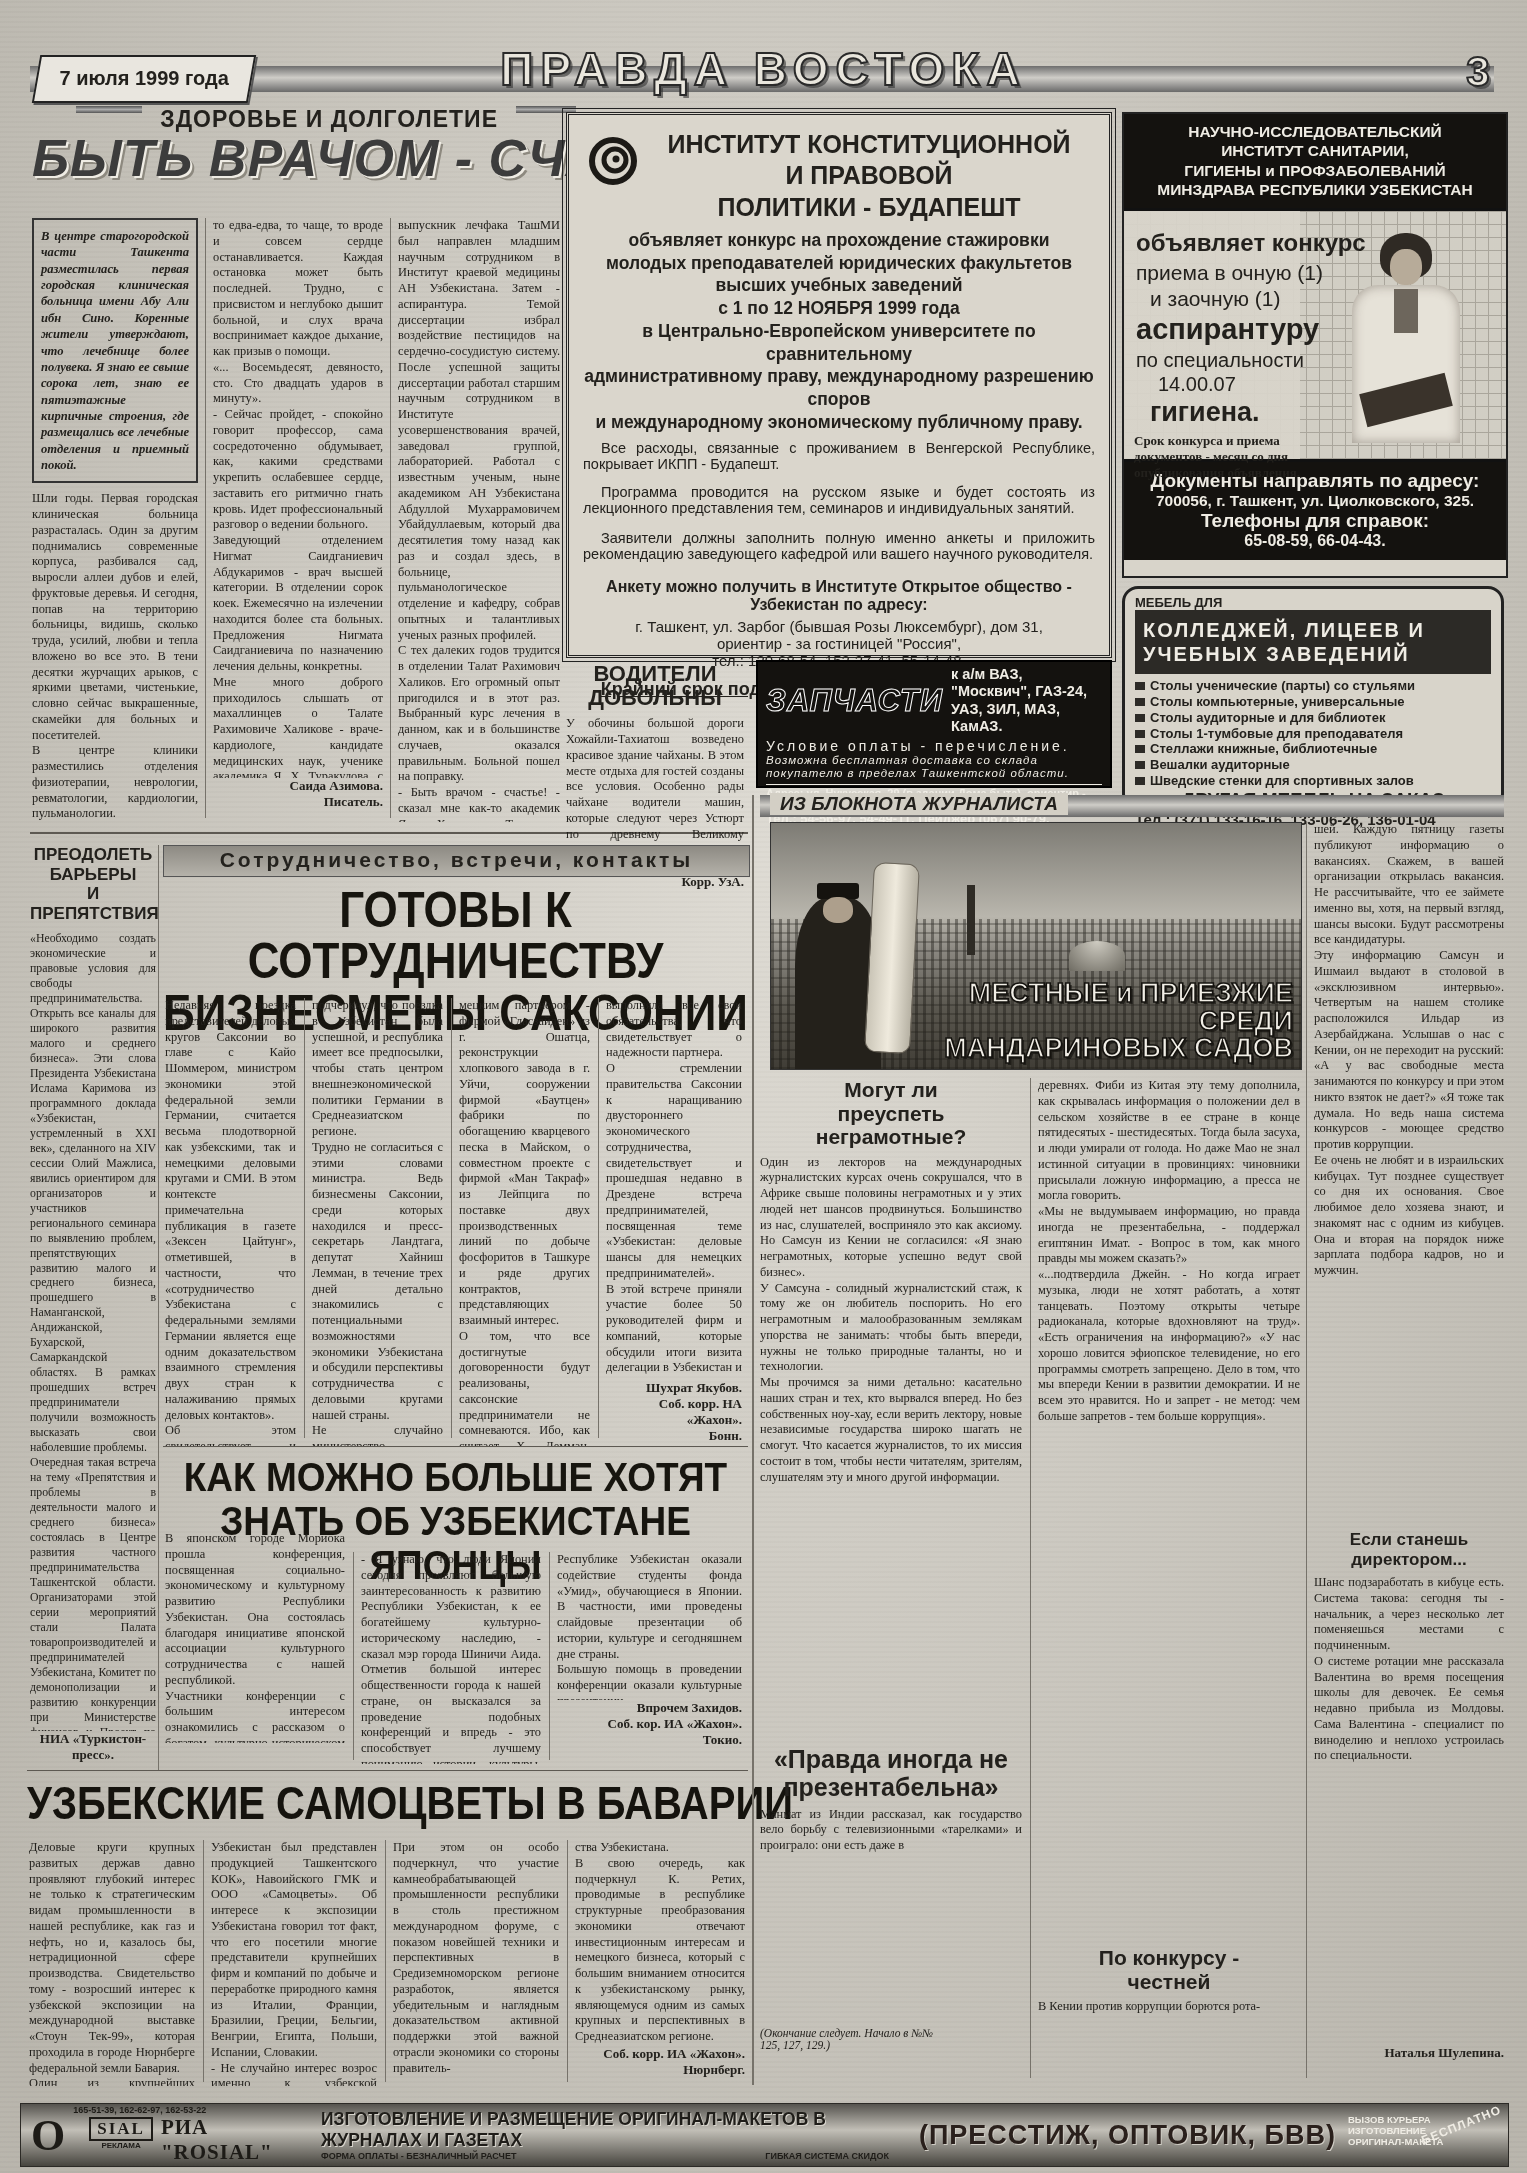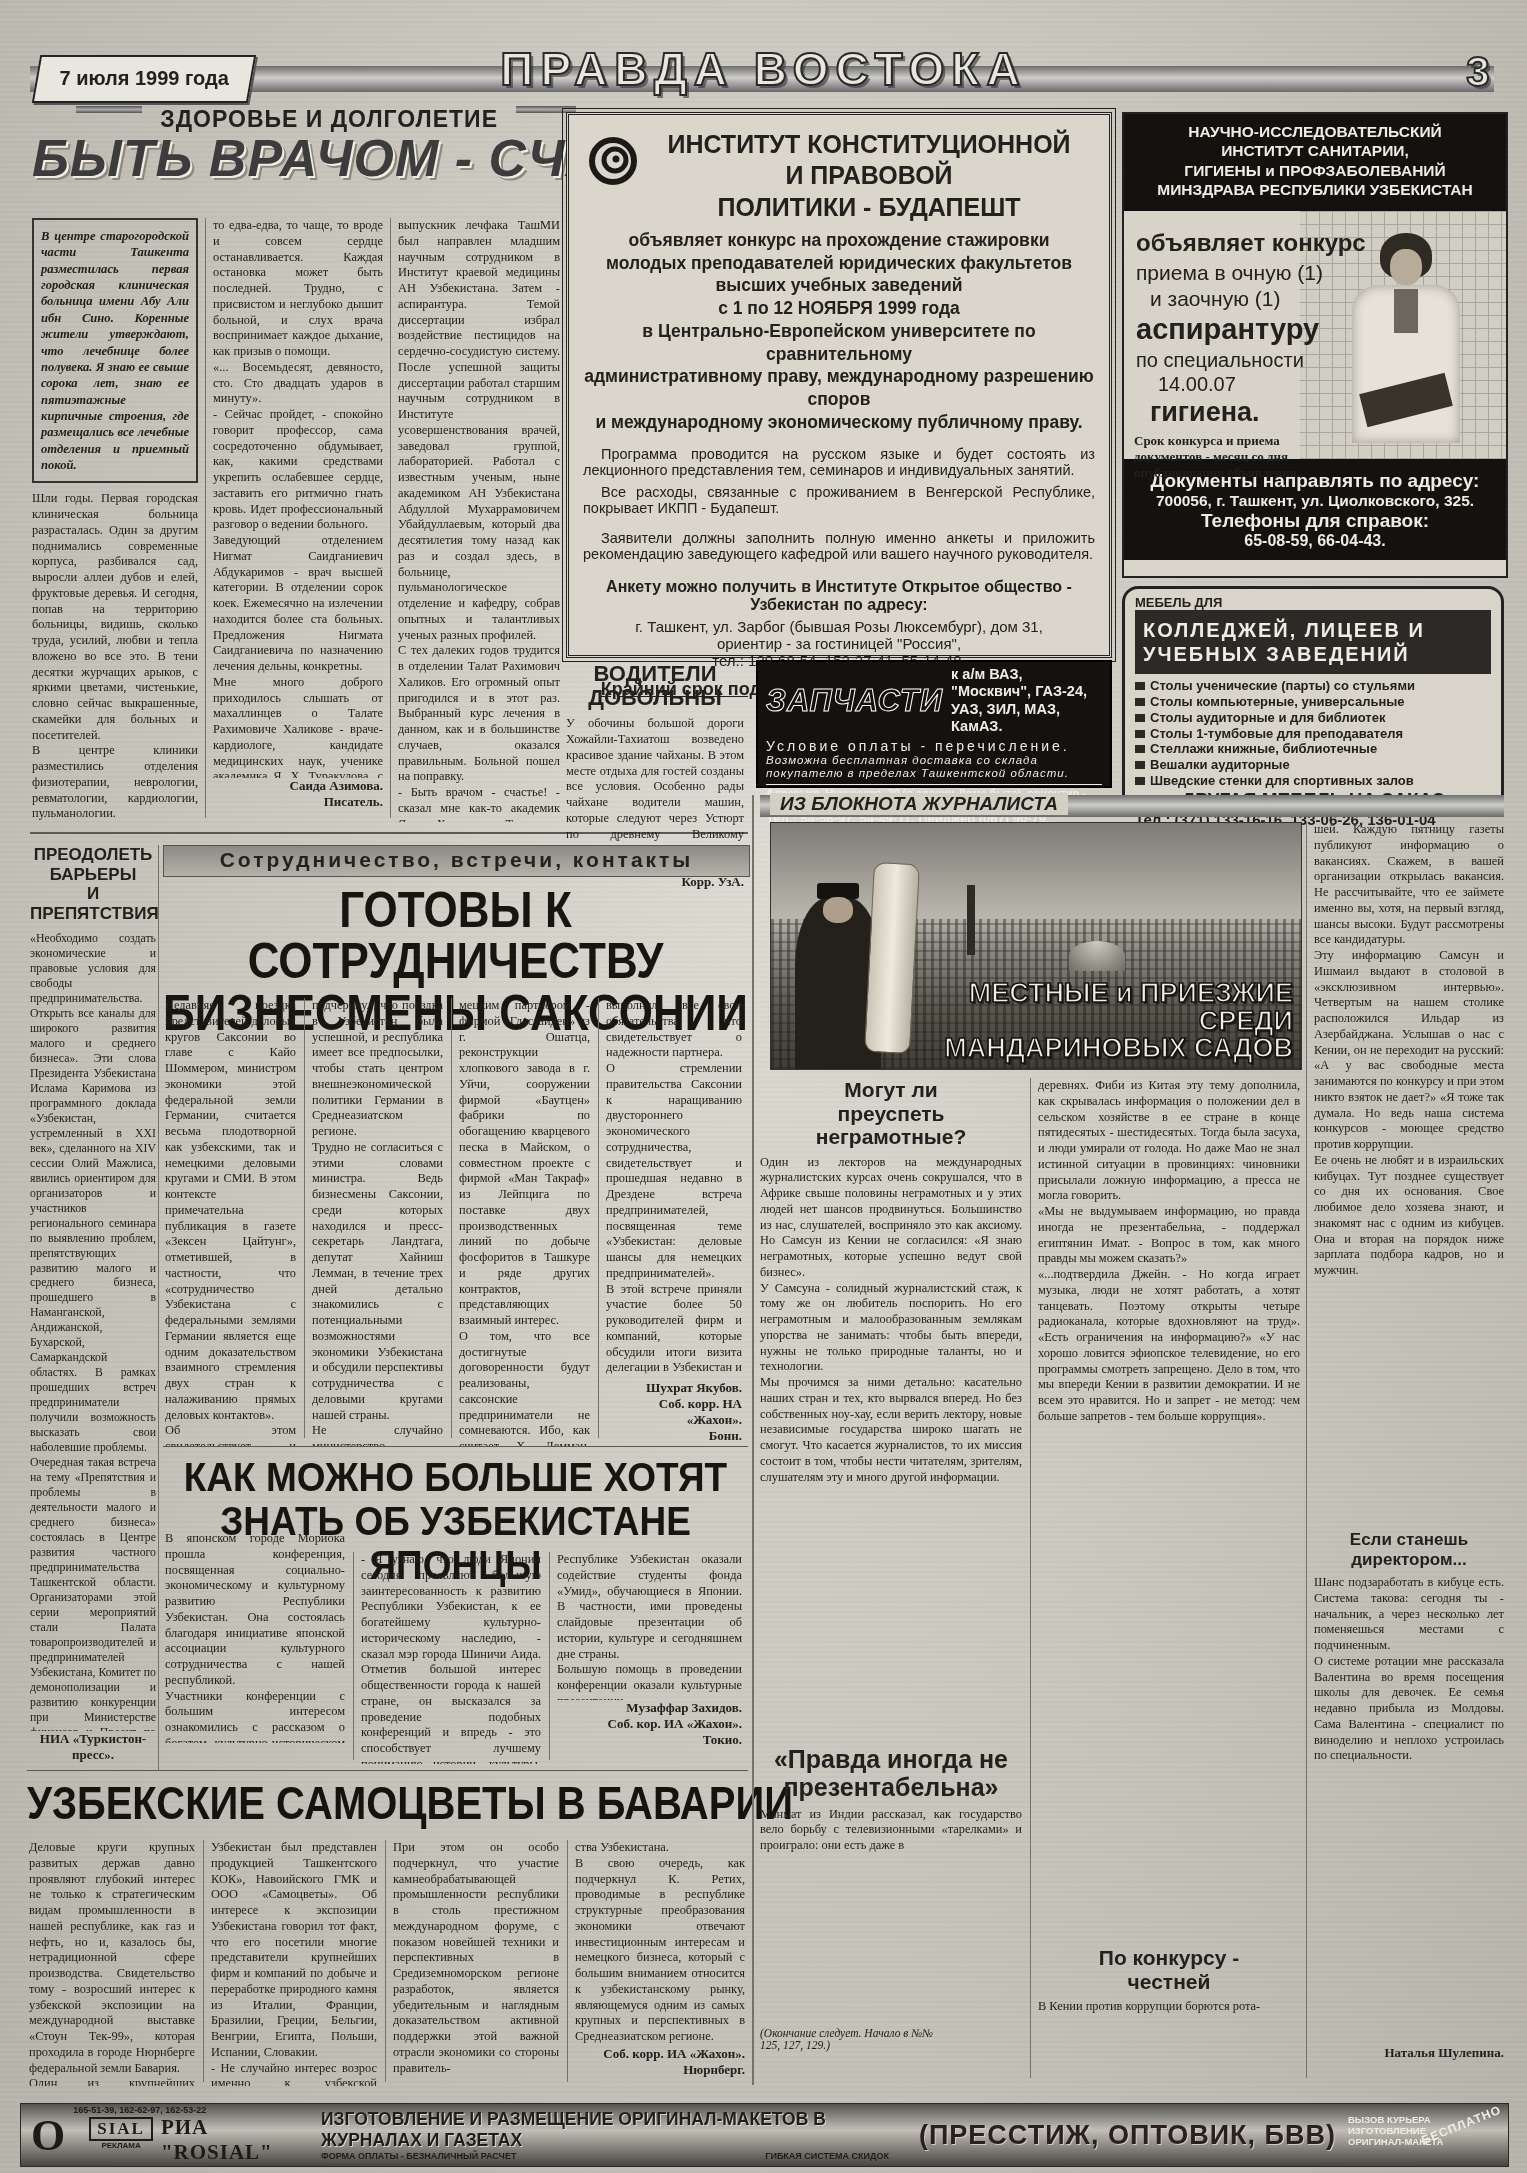--- a/index.html
+++ b/index.html
@@ -75,22 +75,22 @@
     <div class="sans" style="margin:4px 0 6px 60px;font-weight:900;font-size:25px;text-align:center;white-space:pre-line;line-height:1.25;">ИНСТИТУТ КОНСТИТУЦИОННОЙ
 И ПРАВОВОЙ
 ПОЛИТИКИ - БУДАПЕШТ</div>
     <div class="sans" style="font-weight:bold;font-size:17.5px;text-align:center;white-space:pre-line;line-height:1.3;">объявляет конкурс на прохождение стажировки
 молодых преподавателей юридических факультетов
 высших учебных заведений
 с 1 по 12 НОЯБРЯ 1999 года
 в Центрально-Европейском университете по сравнительному
 административному праву, международному разрешению споров
 и международному экономическому публичному праву.</div>
+    <div class="sans" style="margin-top:6px;font-size:14.5px;text-align:justify;text-indent:18px;">Все расходы, связанные с проживанием в Венгерской Республике, покрывает ИКПП - Будапешт.</div>
     <div class="sans" style="margin-top:12px;font-size:14.5px;text-align:justify;text-indent:18px;">Программа проводится на русском языке и будет состоять из лекционного представления тем, семинаров и индивидуальных занятий.</div>
-    <div class="sans" style="margin-top:6px;font-size:14.5px;text-align:justify;text-indent:18px;">Все расходы, связанные с проживанием в Венгерской Республике, покрывает ИКПП - Будапешт.</div>
     <div class="sans" style="margin-top:14px;font-size:14.5px;text-align:justify;text-indent:18px;">Заявители должны заполнить полную именно анкеты и приложить рекомендацию заведующего кафедрой или вашего научного руководителя.</div>
     <div class="sans" style="margin-top:16px;font-weight:bold;font-size:16px;text-align:center;white-space:pre-line;">Анкету можно получить в Институте Открытое общество -
 Узбекистан по адресу:</div>
     <div class="sans" style="margin-top:4px;font-size:15px;text-align:center;white-space:pre-line;">г. Ташкент, ул. Зарбог (бывшая Розы Люксембург), дом 31,
 ориентир - за гостиницей "Россия",
 тел.: 120-68-54, 152-27-41, 55-14-48.</div>
     <div class="sans" style="margin-top:10px;font-weight:900;font-size:18px;text-align:center;text-decoration:underline;">Крайний срок подачи документов - 1 сентября 1999 г.</div>
   </div>
 
   <div class="abs" style="left:1122px;top:112px;width:382px;height:462px;border:2px solid #222;background:#d8d4ca;">
@@ -205,21 +205,21 @@
   <div class="abs subhead" style="left:163px;top:1456px;width:585px;font-size:37px;line-height:1.08;transform:scaleY(1.1);transform-origin:top;color:#17150f;">КАК МОЖНО БОЛЬШЕ ХОТЯТ
 ЗНАТЬ ОБ УЗБЕКИСТАНЕ ЯПОНЦЫ</div>
   <div class="abs coltext" style="left:165px;top:1531px;width:180px;height:212px;">В японском городе Мориока прошла конференция, посвященная социально-экономическому и культурному развитию Республики Узбекистан. Она состоялась благодаря инициативе японской ассоциации культурного сотрудничества с нашей республикой.
 Участники конференции с большим интересом ознакомились с рассказом о богатом культурно-историческом наследии узбекского народа, об инвестиционных возможностях молодой независимой республики.</div>
   <div class="vr" style="left:353px;top:1552px;height:208px;"></div>
   <div class="abs coltext" style="left:361px;top:1552px;width:180px;height:212px;">- Я узнаю, что люди Японии сегодня проявляют большую заинтересованность к развитию Республики Узбекистан, к ее богатейшему культурно-историческому наследию, - сказал мэр города Шиничи Аида. Отметив большой интерес общественности города к нашей стране, он высказался за проведение подобных конференций и впредь - это способствует лучшему пониманию истории, культуры, традиций и обычаев узбекского народа и среди японской молодежи.</div>
   <div class="vr" style="left:549px;top:1552px;height:208px;"></div>
   <div class="abs" style="left:557px;top:1552px;width:185px;height:212px;">
     <div class="coltext" style="height:148px;">Республике Узбекистан оказали содействие студенты фонда «Умид», обучающиеся в Японии. В частности, ими проведены слайдовые презентации об истории, культуре и сегодняшнем дне страны.
 Большую помощь в проведении конференции оказали культурные презентации.</div>
-    <div class="byline">Музаффар Захидов.
+    <div class="byline">Впрочем Захидов.
 Соб. кор. ИА «Жахон».
 Токио.</div>
   </div>
 
   <div class="hrule" style="left:27px;top:1770px;width:721px;height:1px;"></div>
   <div class="abs subhead" style="left:27px;top:1778px;width:721px;font-size:40px;white-space:nowrap;transform:scaleY(1.15);transform-origin:top;color:#15130e;">УЗБЕКСКИЕ САМОЦВЕТЫ В БАВАРИИ</div>
   <div class="abs coltext" style="left:29px;top:1840px;width:166px;height:246px;">Деловые круги крупных развитых держав давно проявляют глубокий интерес не только к стратегическим видам промышленности в нашей республике, как газ и нефть, но и, казалось бы, нетрадиционной сфере производства. Свидетельство тому - возросший интерес к узбекской экспозиции на международной выставке «Стоун Тек-99», которая проходила в городе Нюрнберге федеральной земли Бавария.
 Один из крупнейших выставочных павильонов Европы собрал производителей камнедобывающей и камнеобрабатывающей промышленности со всего мира.</div>
   <div class="vr" style="left:203px;top:1840px;height:242px;"></div>
   <div class="abs coltext" style="left:211px;top:1840px;width:166px;height:246px;">Узбекистан был представлен продукцией Ташкентского КОК», Навоийского ГМК и ООО «Самоцветы». Об интересе к экспозиции Узбекистана говорил тот факт, что его посетили многие представители крупнейших фирм и компаний по добыче и переработке природного камня из Италии, Франции, Бразилии, Греции, Бельгии, Венгрии, Египта, Польши, Испании, Словакии.

